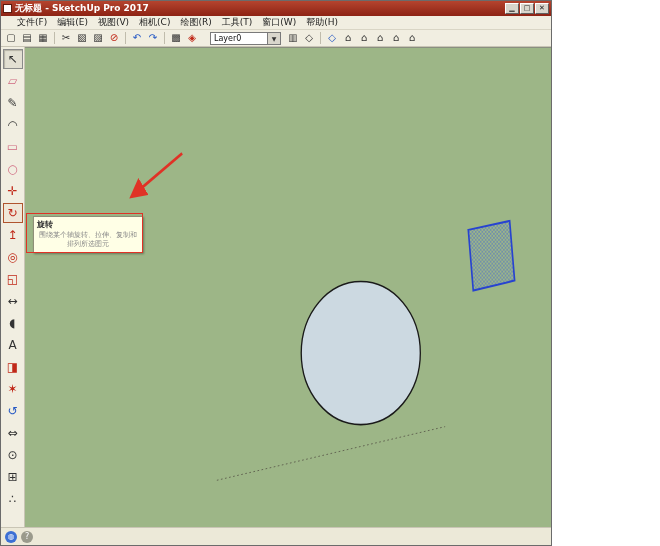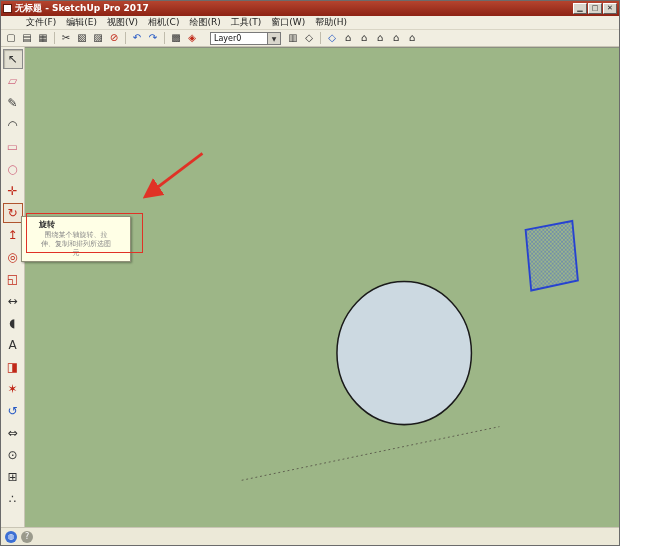--- a/index.html
+++ b/index.html
@@ -1,26 +1,26 @@
 <!DOCTYPE html>
 <html><head>
 <meta charset="utf-8">
 <style>
   * { margin:0; padding:0; box-sizing:border-box; }
   html,body { width:660px; height:546px; font-family:"DejaVu Sans",sans-serif; }
-  .window { position:relative; width:620px; height:546px; background:#ece9d8; overflow:hidden; border:1px solid #6b6b6b; }
+  .window { position:relative; width:552px; height:546px; background:#ece9d8; overflow:hidden; border:1px solid #6b6b6b; }
 
   
   .titlebar { height:15px; background:linear-gradient(#b5442e,#8d2314); display:flex; align-items:center; color:#fff; font-size:9px; font-weight:bold; padding:0 2px; }
   .app-icon { width:9px; height:9px; background:#fff; border:1px solid #5a1a0e; margin-right:3px; }
   .win-buttons { margin-left:auto; display:flex; gap:1px; }
   .win-btn { width:14px; height:11px; background:#d9d6cc; border:1px solid #fff; border-right-color:#5f5f5f; border-bottom-color:#5f5f5f; font-size:7px; line-height:9px; text-align:center; color:#222; font-weight:normal; }
 
   
-  .menubar { height:14px; display:flex; align-items:center; font-size:9px; color:#222; background:#f1eee1; border-bottom:1px solid #d9d5c5; padding-left:20px; }
+  .menubar { height:14px; display:flex; align-items:center; font-size:9px; color:#222; background:#f1eee1; border-bottom:1px solid #d9d5c5; padding-left:11px; }
   .menu-item { padding:0 5px; cursor:default; }
 
   
   .toolbar { height:17px; display:flex; align-items:center; background:#f1eee1; border-bottom:1px solid #c9c5b5; padding-left:2px; }
   .tb-icon { width:16px; height:15px; font-size:10px; line-height:14px; text-align:center; color:#333; }
   .tb-icon.red { color:#c02818; }
   .tb-icon.blue { color:#2357c4; }
   .tb-sep { width:1px; height:12px; background:#c0bcac; margin:0 3px; }
   .layer-combo { display:flex; align-items:center; margin:0 4px 0 10px; }
   .layer-field { width:58px; height:13px; background:#fff; border:1px solid #7a7a7a; font-size:8px; padding:4px 3px; display:flex; align-items:center; color:#111; }
@@ -33,21 +33,21 @@
   .tool.hover { border:1px solid #b0542e; background:#efe7d8; }
   .tool.red { color:#c02818; }
   .tool.pink { color:#d06a80; }
   .tool.blue { color:#2357c4; }
 
   
   .canvas { position:absolute; left:24px; top:46px; right:0; bottom:18px; background:#9db687; border-top:1px solid #8a8f80; }
   .canvas svg { position:absolute; left:0; top:0; width:100%; height:100%; }
 
   
-  .tooltip { position:absolute; left:20px; top:215px; width:110px; background:#ffffe6; border:1px solid #8f8f78; padding:2px 17px 3px; box-shadow:1px 1px 2px rgba(0,0,0,.35); z-index:5; }
+  .tooltip { position:absolute; left:32px; top:215px; width:110px; background:#ffffe6; border:1px solid #8f8f78; padding:2px 3px 3px; box-shadow:1px 1px 2px rgba(0,0,0,.35); z-index:5; }
   .tooltip-title { font-size:8px; font-weight:bold; color:#333; margin-bottom:1px; }
   .tooltip-desc { font-size:7px; color:#8a8a8a; line-height:1.3;text-align:center; }
   .annotation-rect { position:absolute; left:25px; top:212px; width:117px; height:40px; border:1px solid #e03226; z-index:6; pointer-events:none; }
 
   
   .statusbar { position:absolute; left:0; bottom:0; width:100%; height:18px; background:#ece9d8; border-top:1px solid #c9c5b5; display:flex; align-items:center; font-size:9px; color:#333; padding-left:4px; gap:4px; }
   .status-icon { width:12px; height:12px; border-radius:50%; font-size:8px; line-height:12px; text-align:center; color:#fff; }
   .status-icon.geo { background:#3b6fd4; }
   .status-icon.help { background:#9a9a8c; }
 </style>

